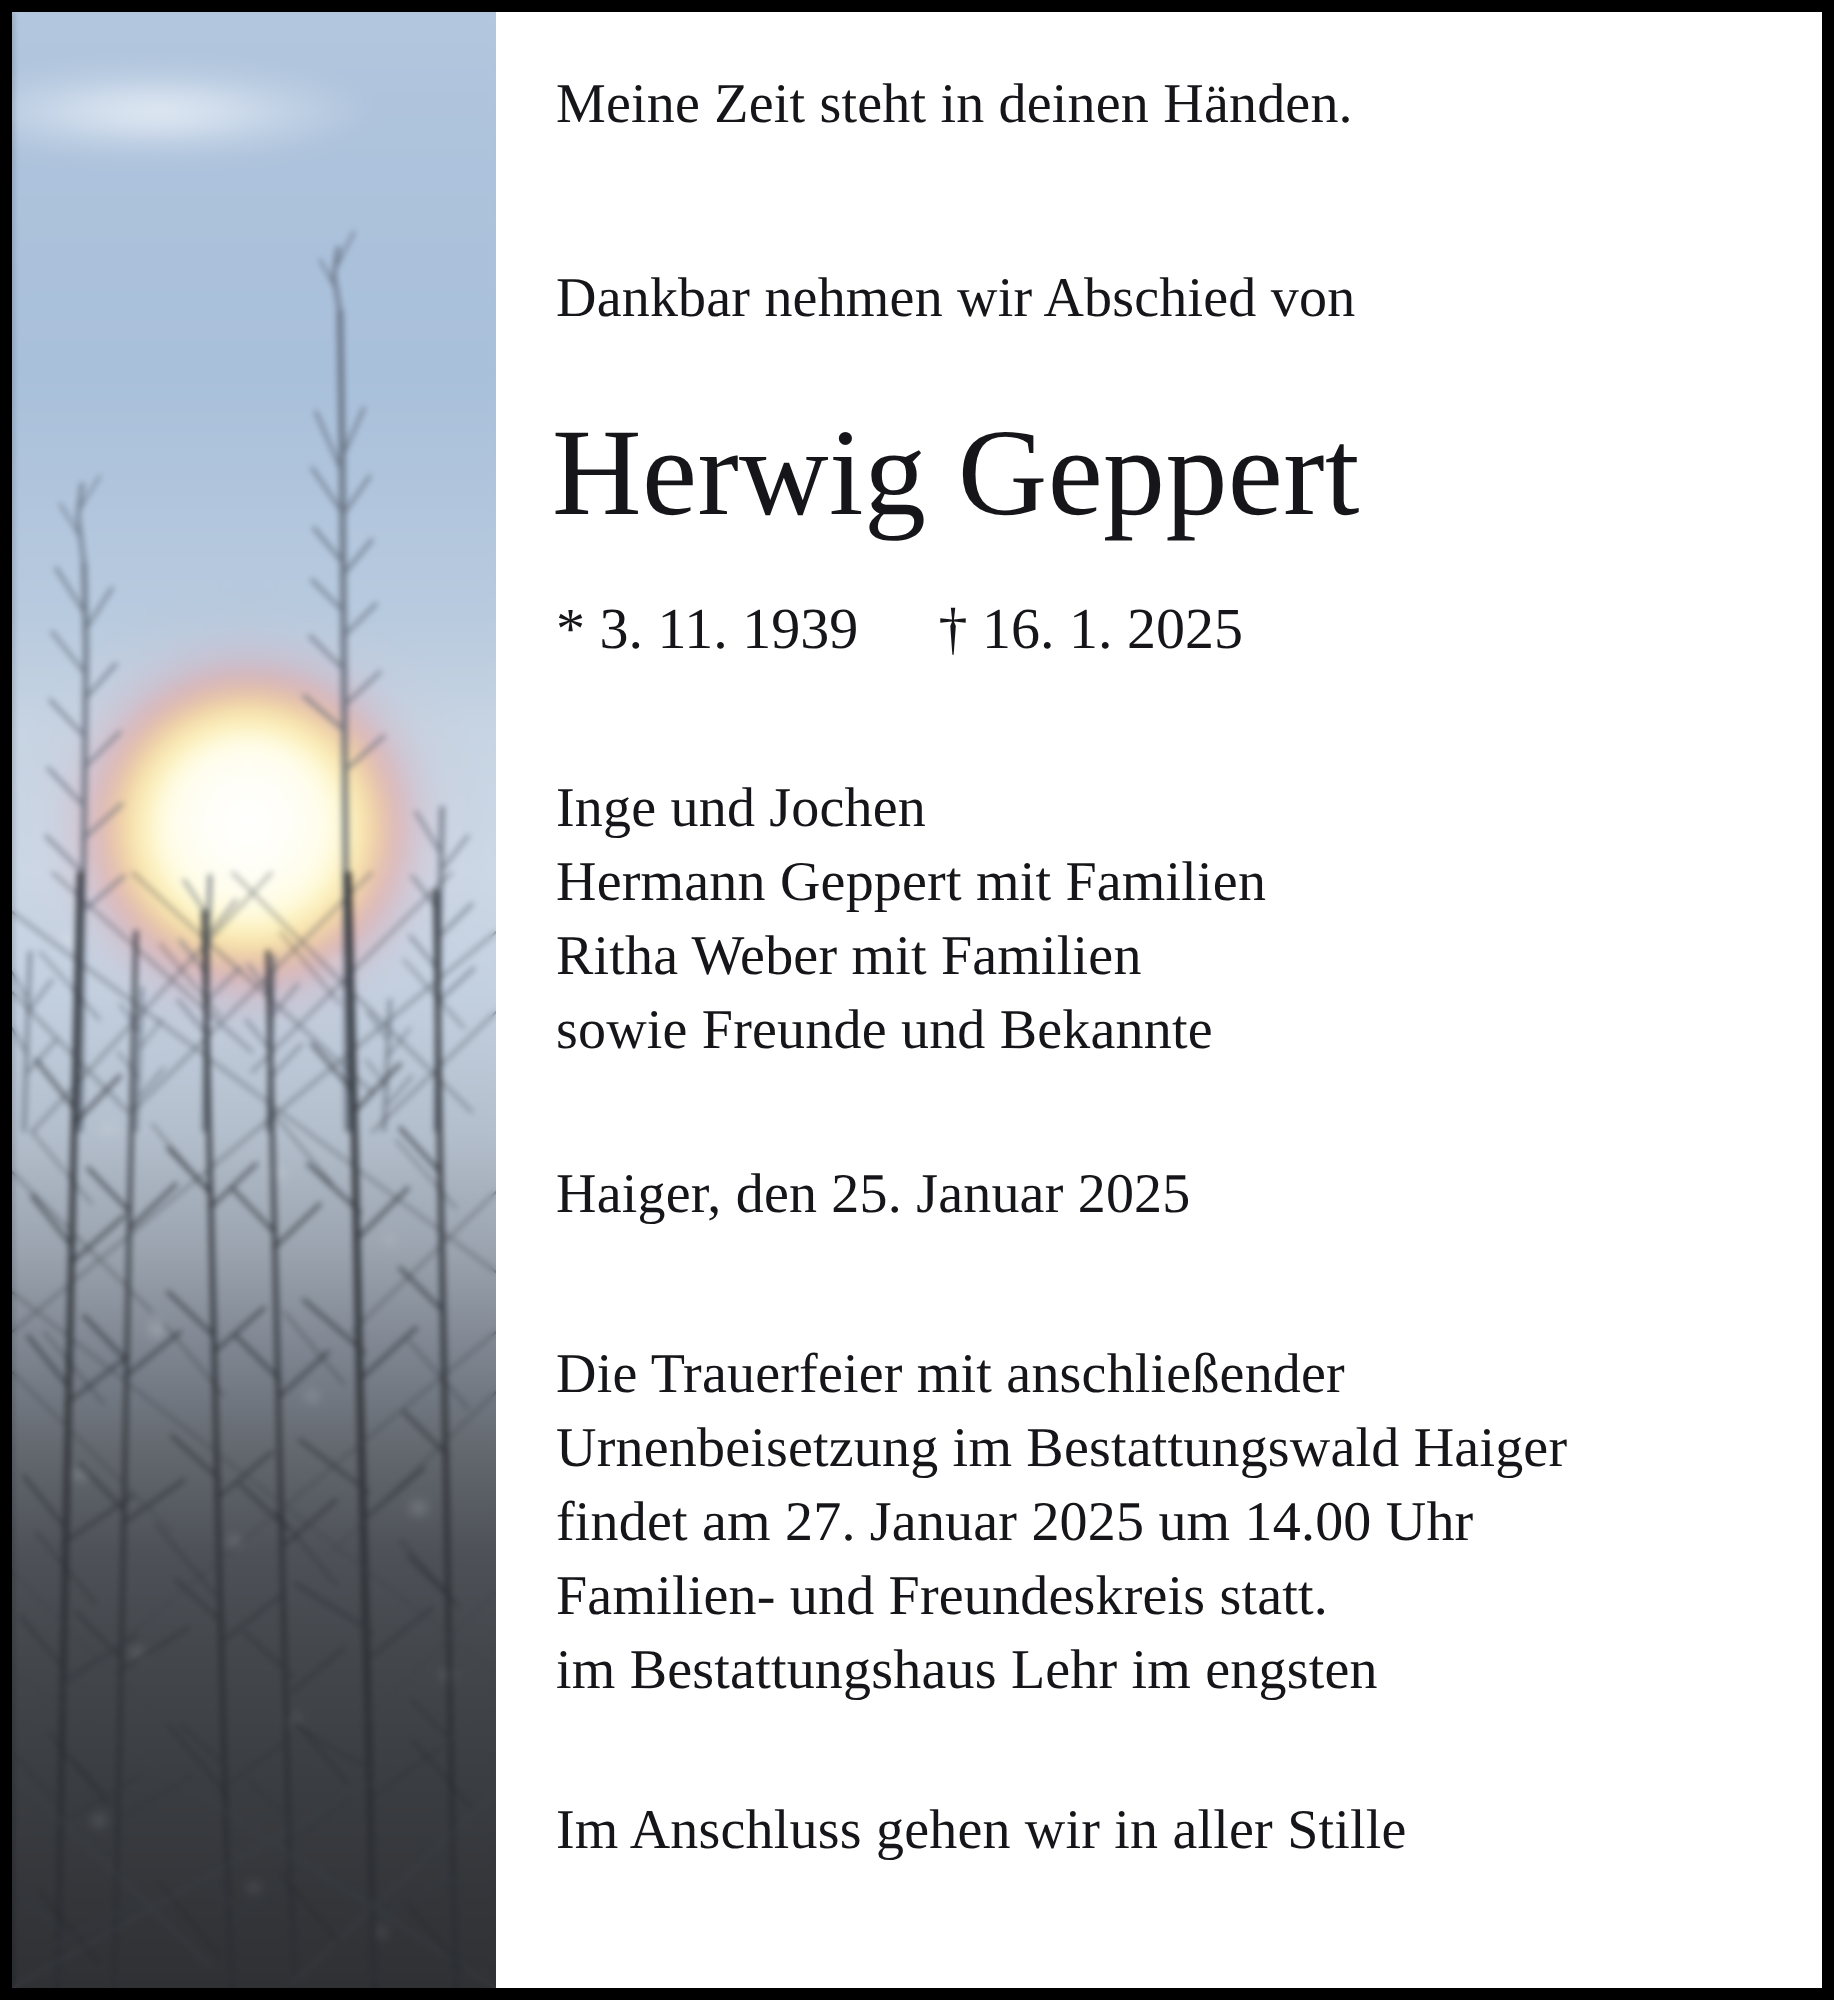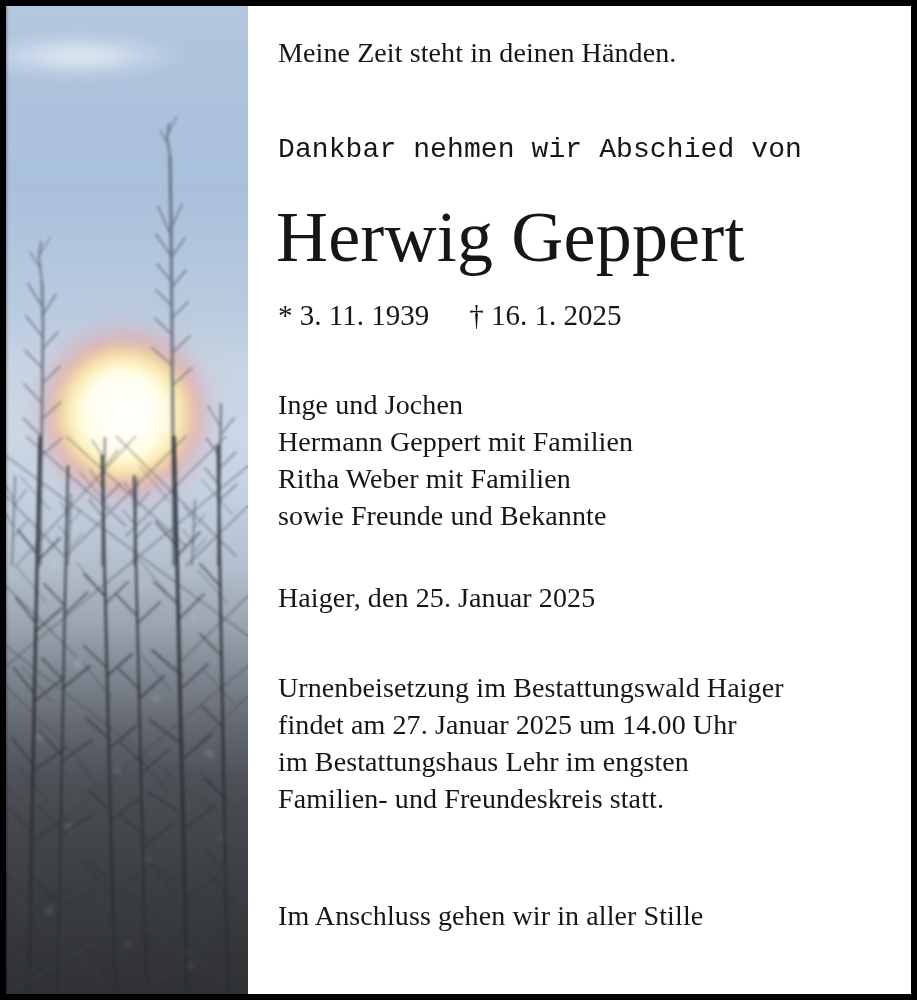--- a/index.html
+++ b/index.html
@@ -171,27 +171,27 @@
   }
 
   .line {
     font-size: 28px;
     line-height: 37px;
     letter-spacing: 0.1px;
     white-space: nowrap;
   }
 
   #epigraph { position: absolute; left: 0; top: 28px; }
-  #lead     { position: absolute; left: 0; top: 125px; font-family: Liberation Mono, monospace; }
+  #lead     { position: absolute; left: 0; top: 125px; }
 
   #name {
     position: absolute;
     left: -2px;
     top: 196px;
-    font-size: 72px;
+    font-size: 62px;
     line-height: 70px;
     letter-spacing: 0.2px;
     white-space: nowrap;
   }
 
   #dates {
     position: absolute;
     left: 0;
     top: 290px;
     font-size: 29px;
@@ -341,24 +341,25 @@
     <div id="mourners">
       <div class="line">Inge und Jochen</div>
       <div class="line">Hermann Geppert mit Familien</div>
       <div class="line">Ritha Weber mit Familien</div>
       <div class="line">sowie Freunde und Bekannte</div>
     </div>
 
     <div id="place" class="line">Haiger, den 25. Januar 2025</div>
 
     <div id="service">
+      <div class="line">Die Trauerfeier mit anschließender</div>
       <div class="line">Urnenbeisetzung im Bestattungswald Haiger</div>
       <div class="line">findet am 27. Januar 2025 um 14.00 Uhr</div>
+      <div class="line">Familien- und Freundeskreis statt.</div>
       <div class="line">im Bestattungshaus Lehr im engsten</div>
-      <div class="line">Familien- und Freundeskreis statt.</div>
     </div>
 
     <div id="closing">
       <div class="line">Im Anschluss gehen wir in aller Stille</div>
     </div>
 
   </div>
 </div>
 
 </body></html>

